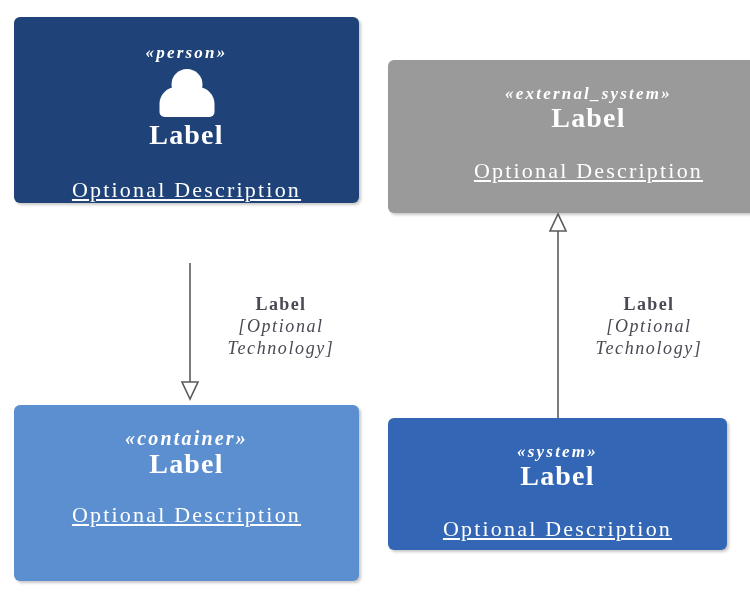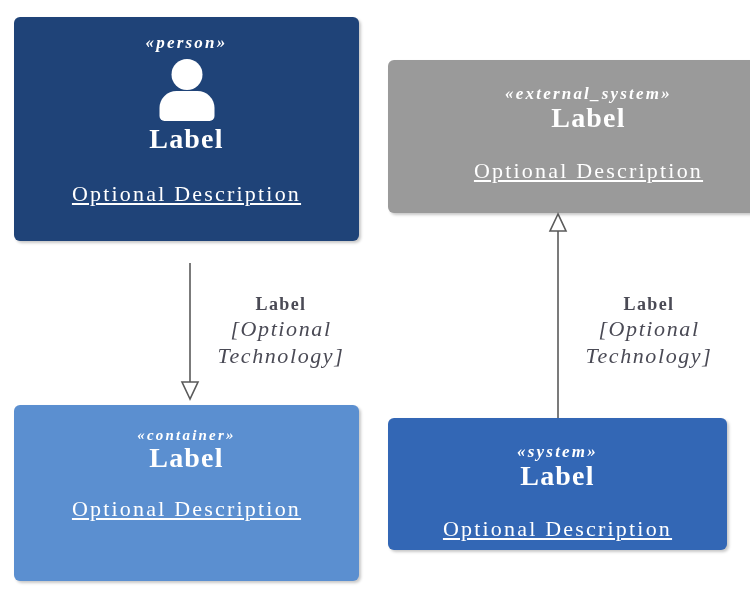--- a/index.html
+++ b/index.html
@@ -54,23 +54,23 @@
     letter-spacing: 2.2px;
     white-space: nowrap;
     text-decoration: underline;
   }
 
   
   #person-node {
     left: 14px;
     top: 17px;
     width: 345px;
-    height: 224px;
+    height: 186px;
     background: #1f4378;
-    padding-top: 16px;
+    padding-top: 26px;
     text-align: right;
   }
   #person-node .stereotype { font-size: 17px; }
   #person-node .person-icon { margin-top: 6px; }
   #person-node .node-label { font-size: 28px; margin-top: 2px; }
   #person-node .desc { font-size: 22px; margin-top: 26px; }
 
   .person-icon {
     width: 66px;
     height: 62px;
@@ -112,21 +112,21 @@
 
   
   #container-node {
     left: 14px;
     top: 405px;
     width: 345px;
     height: 176px;
     background: #5b8fd0;
     padding-top: 22px;
   }
-  #container-node .stereotype { font-size: 15px; }
+  #container-node .stereotype { font-size: 20px; }
   #container-node .node-label { font-size: 28px; margin-top: -2px; }
   #container-node .tech { font-size: 19px; margin-top: -1px; }
   #container-node .desc { font-size: 22px; margin-top: 22px; }
 
   
   #system-node {
     left: 388px;
     top: 418px;
     width: 339px;
     height: 132px;
@@ -162,21 +162,21 @@
     line-height: 1.22;
   }
   .edge-label-group .edge-label {
     font-weight: bold;
     font-size: 18px;
     letter-spacing: 1.4px;
     display: block;
   }
   .edge-label-group .edge-tech {
     font-style: italic;
-    font-size: 22px;
+    font-size: 18px;
     letter-spacing: 1.6px;
     display: block;
   }
   #edge-person-container-labels {
     left: 196px;
     top: 294px;
     width: 170px;
   }
   #edge-system-external-labels {
     left: 564px;

